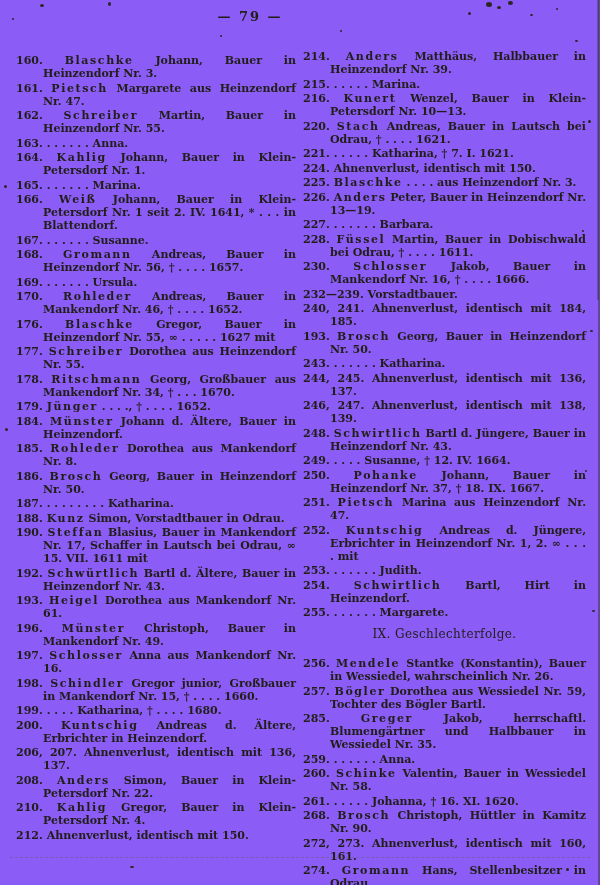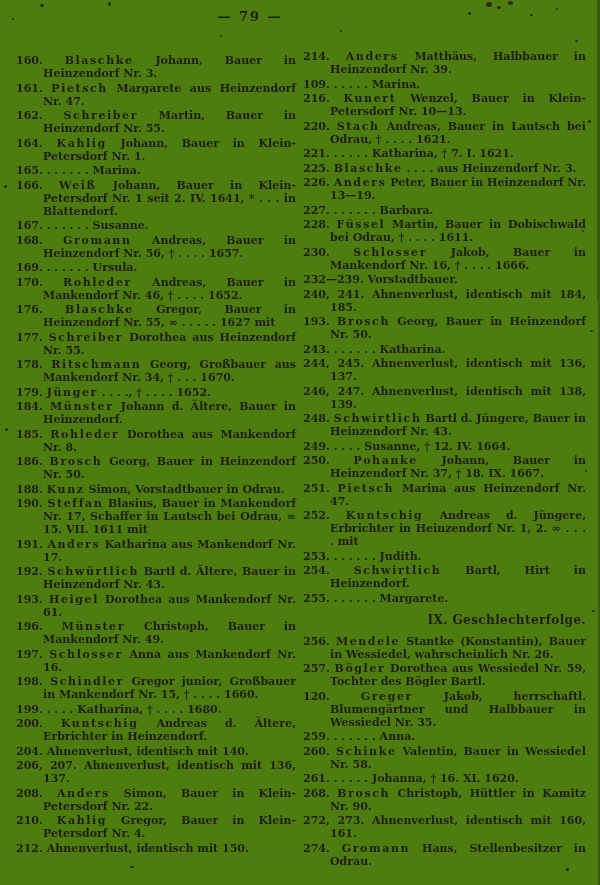--- a/index.html
+++ b/index.html
@@ -1,33 +1,33 @@
 <!DOCTYPE html>
 <html><head>
 <meta charset="utf-8">
 <style>
   html,body{margin:0;padding:0;}
   body{width:600px;height:885px;background:#e9e7e0;overflow:hidden;}
   .page{
-    position:relative;width:600px;height:885px;background:#4d7c0f;
+    position:relative;width:600px;height:885px;background:#8b5cf6;
     font-family:"DejaVu Serif", serif;font-weight:700;color:#211e18;overflow:hidden;
   }
   .pageno{
     position:absolute;top:9px;left:0;width:500px;text-align:center;
     font-size:13px;letter-spacing:2px;
   }
   .col{position:absolute;font-size:11px;line-height:13px;text-align:justify;}
   .col-left{left:16px;top:54px;width:280px;}
   .col-right{left:303px;top:50px;width:283px;}
   .entry{margin:0 0 1.5px 0;padding-left:27px;text-indent:-27px;}
   .num{white-space:nowrap;}
   .sperr{letter-spacing:1.6px;margin-top:27px;}
   .section-heading{
-    text-align:right;font-size:12px;letter-spacing:.4px;
-    margin:9px 0 8px 0;font-weight:700;
+    text-align:center;font-size:12px;letter-spacing:.4px;
+    margin:9px 0 16px 0;font-weight:400;
   }
   .speck{position:absolute;background:#2a2722;border-radius:50%;}
   .scan-edge-right{
     position:absolute;right:0;top:0;width:2px;height:885px;
     background:rgba(48,45,40,.45);
   }
   .scan-edge-right::before{
     content:"";position:absolute;right:1px;top:0;width:2px;height:300px;
     background:rgba(48,45,40,.35);
   }
@@ -41,59 +41,60 @@
 
 <div class="page">
 
   <div class="pageno">— 79 —</div>
 
   <div class="col col-left">
     <div>
         <p class="entry"><span class="num">160.</span> <span class="sperr">Blaschke</span> <span>Johann, Bauer in Heinzendorf Nr. 3.</span></p>
         <p class="entry"><span class="num">161.</span> <span class="sperr">Pietsch</span> <span>Margarete aus Heinzendorf Nr. 47.</span></p>
         <p class="entry"><span class="num">162.</span> <span class="sperr">Schreiber</span> <span>Martin, Bauer in Heinzendorf Nr. 55.</span></p>
+        <p class="entry"><span class="num">163.</span> <span>. . . . . . Anna.</span></p>
         <p class="entry"><span class="num">164.</span> <span class="sperr">Kahlig</span> <span>Johann, Bauer in Klein-Petersdorf Nr. 1.</span></p>
         <p class="entry"><span class="num">165.</span> <span>. . . . . . Marina.</span></p>
         <p class="entry"><span class="num">166.</span> <span class="sperr">Weiß</span> <span>Johann, Bauer in Klein-Petersdorf Nr. 1 seit 2. IV. 1641, * . . . in Blattendorf.</span></p>
         <p class="entry"><span class="num">167.</span> <span>. . . . . . Susanne.</span></p>
         <p class="entry"><span class="num">168.</span> <span class="sperr">Gromann</span> <span>Andreas, Bauer in Heinzendorf Nr. 56, † . . . . 1657.</span></p>
         <p class="entry"><span class="num">169.</span> <span>. . . . . . Ursula.</span></p>
         <p class="entry"><span class="num">170.</span> <span class="sperr">Rohleder</span> <span>Andreas, Bauer in Mankendorf Nr. 46, † . . . . 1652.</span></p>
         <p class="entry"><span class="num">176.</span> <span class="sperr">Blaschke</span> <span>Gregor, Bauer in Heinzendorf Nr. 55, ∞ . . . . . 1627 mit</span></p>
         <p class="entry"><span class="num">177.</span> <span class="sperr">Schreiber</span> <span>Dorothea aus Heinzendorf Nr. 55.</span></p>
         <p class="entry"><span class="num">178.</span> <span class="sperr">Ritschmann</span> <span>Georg, Großbauer aus Mankendorf Nr. 34, † . . . 1670.</span></p>
         <p class="entry"><span class="num">179.</span> <span class="sperr">Jünger</span> <span>. . . ., † . . . . 1652.</span></p>
         <p class="entry"><span class="num">184.</span> <span class="sperr">Münster</span> <span>Johann d. Ältere, Bauer in Heinzendorf.</span></p>
         <p class="entry"><span class="num">185.</span> <span class="sperr">Rohleder</span> <span>Dorothea aus Mankendorf Nr. 8.</span></p>
         <p class="entry"><span class="num">186.</span> <span class="sperr">Brosch</span> <span>Georg, Bauer in Heinzendorf Nr. 50.</span></p>
+        <p class="entry"><span class="num">187.</span> <span>. . . . . . . . Katharina.</span></p>
         <p class="entry"><span class="num">188.</span> <span class="sperr">Kunz</span> <span>Simon, Vorstadtbauer in Odrau.</span></p>
         <p class="entry"><span class="num">190.</span> <span class="sperr">Steffan</span> <span>Blasius, Bauer in Mankendorf Nr. 17, Schaffer in Lautsch bei Odrau, ∞ 15. VII. 1611 mit</span></p>
-        <p class="entry"><span class="num">191.</span> <span class="sperr">Anders</span> <span>Katharina aus Mankendorf Nr. 17.</span></p>
         <p class="entry"><span class="num">192.</span> <span class="sperr">Schwürtlich</span> <span>Bartl d. Ältere, Bauer in Heinzendorf Nr. 43.</span></p>
         <p class="entry"><span class="num">193.</span> <span class="sperr">Heigel</span> <span>Dorothea aus Mankendorf Nr. 61.</span></p>
         <p class="entry"><span class="num">196.</span> <span class="sperr">Münster</span> <span>Christoph, Bauer in Mankendorf Nr. 49.</span></p>
         <p class="entry"><span class="num">197.</span> <span class="sperr">Schlosser</span> <span>Anna aus Mankendorf Nr. 16.</span></p>
         <p class="entry"><span class="num">198.</span> <span class="sperr">Schindler</span> <span>Gregor junior, Großbauer in Mankendorf Nr. 15, † . . . . 1660.</span></p>
         <p class="entry"><span class="num">199.</span> <span>. . . . Katharina, † . . . . 1680.</span></p>
         <p class="entry"><span class="num">200.</span> <span class="sperr">Kuntschig</span> <span>Andreas d. Ältere, Erbrichter in Heinzendorf.</span></p>
-        <p class="entry"><span class="num">204.</span> <span>Ahnenverlust, identisch mit 140.</span></p>
         <p class="entry"><span class="num">206, 207.</span> <span>Ahnenverlust, identisch mit 136, 137.</span></p>
         <p class="entry"><span class="num">208.</span> <span class="sperr">Anders</span> <span>Simon, Bauer in Klein-Petersdorf Nr. 22.</span></p>
         <p class="entry"><span class="num">210.</span> <span class="sperr">Kahlig</span> <span>Gregor, Bauer in Klein-Petersdorf Nr. 4.</span></p>
         <p class="entry"><span class="num">212.</span> <span>Ahnenverlust, identisch mit 150.</span></p>
       </div>
   </div>
 
   <div class="col col-right">
     <div>
         <p class="entry"><span class="num">214.</span> <span class="sperr">Anders</span> <span>Matthäus, Halbbauer in Heinzendorf Nr. 39.</span></p>
-        <p class="entry"><span class="num">109.</span> <span>. . . . . Marina.</span></p>
+        <p class="entry"><span class="num">215.</span> <span>. . . . . Marina.</span></p>
         <p class="entry"><span class="num">216.</span> <span class="sperr">Kunert</span> <span>Wenzel, Bauer in Klein-Petersdorf Nr. 10—13.</span></p>
         <p class="entry"><span class="num">220.</span> <span class="sperr">Stach</span> <span>Andreas, Bauer in Lautsch bei Odrau, † . . . . 1621.</span></p>
         <p class="entry"><span class="num">221.</span> <span>. . . . . Katharina, † 7. I. 1621.</span></p>
+        <p class="entry"><span class="num">224.</span> <span>Ahnenverlust, identisch mit 150.</span></p>
         <p class="entry"><span class="num">225.</span> <span class="sperr">Blaschke</span> <span>. . . . aus Heinzendorf Nr. 3.</span></p>
         <p class="entry"><span class="num">226.</span> <span class="sperr">Anders</span> <span>Peter, Bauer in Heinzendorf Nr. 13—19.</span></p>
         <p class="entry"><span class="num">227.</span> <span>. . . . . . Barbara.</span></p>
         <p class="entry"><span class="num">228.</span> <span class="sperr">Füssel</span> <span>Martin, Bauer in Dobischwald bei Odrau, † . . . . 1611.</span></p>
         <p class="entry"><span class="num">230.</span> <span class="sperr">Schlosser</span> <span>Jakob, Bauer in Mankendorf Nr. 16, † . . . . 1666.</span></p>
         <p class="entry"><span class="num">232—239.</span> <span>Vorstadtbauer.</span></p>
         <p class="entry"><span class="num">240, 241.</span> <span>Ahnenverlust, identisch mit 184, 185.</span></p>
         <p class="entry"><span class="num">193.</span> <span class="sperr">Brosch</span> <span>Georg, Bauer in Heinzendorf Nr. 50.</span></p>
         <p class="entry"><span class="num">243.</span> <span>. . . . . . Katharina.</span></p>
         <p class="entry"><span class="num">244, 245.</span> <span>Ahnenverlust, identisch mit 136, 137.</span></p>
@@ -104,21 +105,21 @@
         <p class="entry"><span class="num">251.</span> <span class="sperr">Pietsch</span> <span>Marina aus Heinzendorf Nr. 47.</span></p>
         <p class="entry"><span class="num">252.</span> <span class="sperr">Kuntschig</span> <span>Andreas d. Jüngere, Erbrichter in Heinzendorf Nr. 1, 2. ∞ . . . . mit</span></p>
         <p class="entry"><span class="num">253.</span> <span>. . . . . . Judith.</span></p>
         <p class="entry"><span class="num">254.</span> <span class="sperr">Schwirtlich</span> <span>Bartl, Hirt in Heinzendorf.</span></p>
         <p class="entry"><span class="num">255.</span> <span>. . . . . . Margarete.</span></p>
       </div>
     <h3 class="section-heading">IX. Geschlechterfolge.</h3>
     <div>
         <p class="entry"><span class="num">256.</span> <span class="sperr">Mendele</span> <span>Stantke (Konstantin), Bauer in Wessiedel, wahrscheinlich Nr. 26.</span></p>
         <p class="entry"><span class="num">257.</span> <span class="sperr">Bögler</span> <span>Dorothea aus Wessiedel Nr. 59, Tochter des Bögler Bartl.</span></p>
-        <p class="entry"><span class="num">120.</span> <span class="sperr">Greger</span> <span>Jakob, herrschaftl. Blumengärtner und Halbbauer in Wessiedel Nr. 35.</span></p>
+        <p class="entry"><span class="num">285.</span> <span class="sperr">Greger</span> <span>Jakob, herrschaftl. Blumengärtner und Halbbauer in Wessiedel Nr. 35.</span></p>
         <p class="entry"><span class="num">259.</span> <span>. . . . . . Anna.</span></p>
         <p class="entry"><span class="num">260.</span> <span class="sperr">Schinke</span> <span>Valentin, Bauer in Wessiedel Nr. 58.</span></p>
         <p class="entry"><span class="num">261.</span> <span>. . . . . Johanna, † 16. XI. 1620.</span></p>
         <p class="entry"><span class="num">268.</span> <span class="sperr">Brosch</span> <span>Christoph, Hüttler in Kamitz Nr. 90.</span></p>
         <p class="entry"><span class="num">272, 273.</span> <span>Ahnenverlust, identisch mit 160, 161.</span></p>
         <p class="entry"><span class="num">274.</span> <span class="sperr">Gromann</span> <span>Hans, Stellenbesitzer in Odrau.</span></p>
       </div>
   </div>
 
   <div class="scan-edge-right"></div>

